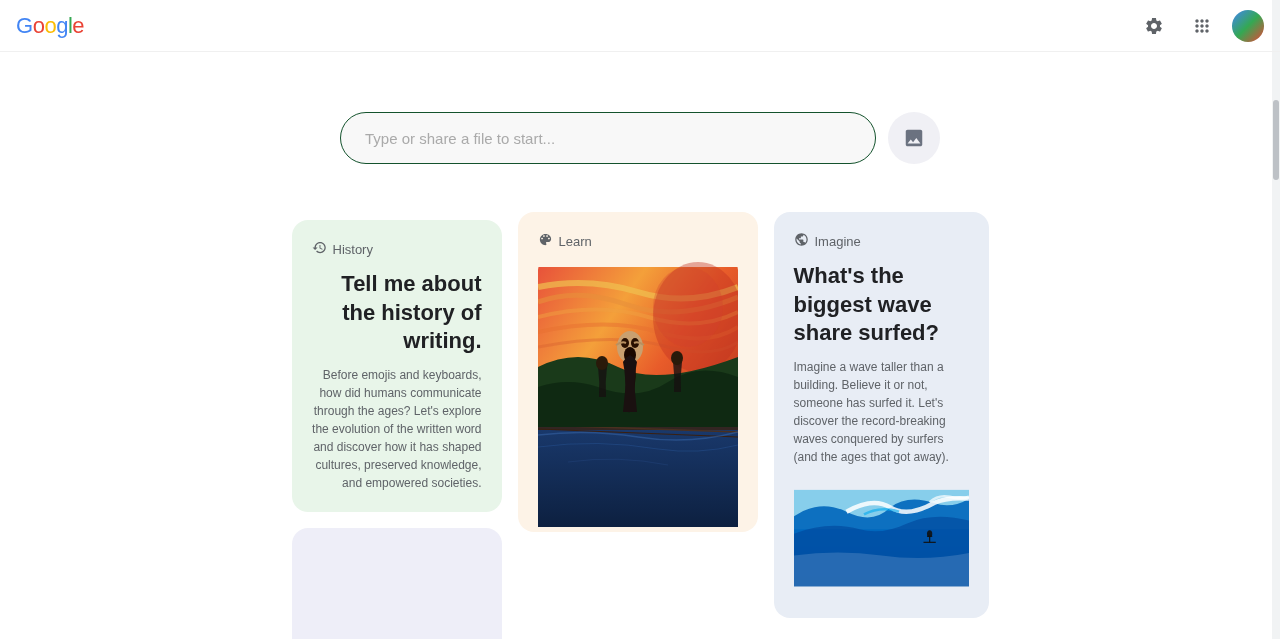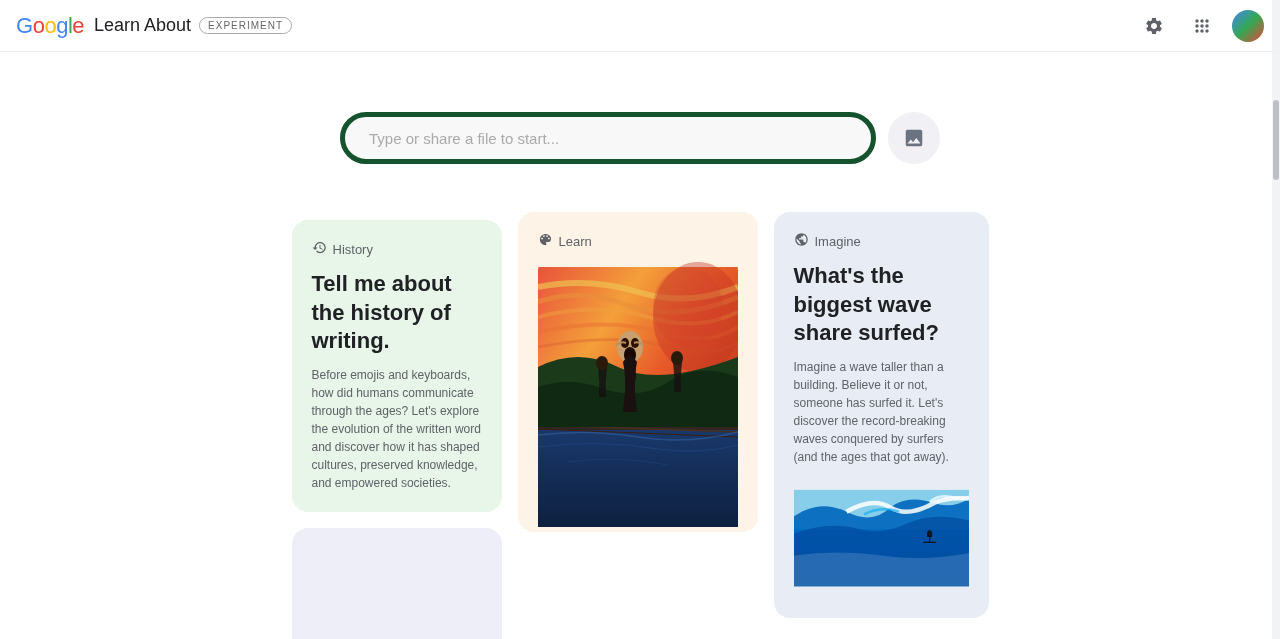--- a/index.html
+++ b/index.html
@@ -106,21 +106,21 @@
       display: flex;
       align-items: center;
       gap: 12px;
       margin-bottom: 48px;
       width: 600px;
     }
     .search-bar {
       flex: 1;
       height: 52px;
       border-radius: 30px;
-      border: 5px solid #14532d;
+      border: 1px solid #14532d;
       background: #f8f8f8;
       padding: 0 24px;
       font-size: 16px;
       color: #999;
       display: flex;
       align-items: center;
       cursor: text;
     }
     .image-upload-btn {
       width: 52px;
@@ -151,20 +151,21 @@
       padding: 20px;
       width: 220px;
       min-height: 200px;
       position: relative;
       flex-shrink: 0;
     }
 
     .card-history {
       background: #e8f5e9;
       width: 210px;
+      text-align: right;
     }
     .card-arts {
       background: #fdf3e7;
       width: 240px;
       padding-bottom: 0;
     }
     .card-culture {
       background: #e8edf5;
       width: 210px;
     }
@@ -233,24 +234,20 @@
 <body>
 
 <div class="header">
   <div class="google-logo">
     <span class="logo-g">G</span>
       <span class="logo-o1">o</span>
       <span class="logo-o2">o</span>
       <span class="logo-g2">g</span>
       <span class="logo-l">l</span>
       <span class="logo-e">e</span>
-  </div>
-  <div class="header-title">
-    <span class="header-title-text">Learn About</span>
-    <span class="experiment-badge">EXPERIMENT</span>
   </div>
   <div class="header-right">
     <div class="header-icon" title="Settings">
       <svg width="20" height="20" viewBox="0 0 24 24" fill="currentColor">
         <path d="M19.14 12.94c.04-.3.06-.61.06-.94s-.02-.64-.07-.94l2.03-1.58c.18-.14.23-.41.12-.61l-1.92-3.32c-.12-.22-.37-.29-.59-.22l-2.39.96c-.5-.38-1.03-.7-1.62-.94l-.36-2.54c-.04-.24-.24-.41-.48-.41h-3.84c-.24 0-.43.17-.47.41l-.36 2.54c-.59.24-1.13.57-1.62.94l-2.39-.96c-.22-.08-.47 0-.59.22L2.74 8.87c-.12.21-.08.47.12.61l2.03 1.58c-.05.3-.09.63-.09.94s.02.64.07.94l-2.03 1.58c-.18.14-.23.41-.12.61l1.92 3.32c.12.22.37.29.59.22l2.39-.96c.5.38 1.03.7 1.62.94l.36 2.54c.05.24.24.41.48.41h3.84c.24 0 .44-.17.47-.41l.36-2.54c.59-.24 1.13-.56 1.62-.94l2.39.96c.22.08.47 0 .59-.22l1.92-3.32c.12-.22.07-.47-.12-.61l-2.01-1.58zM12 15.6c-1.98 0-3.6-1.62-3.6-3.6s1.62-3.6 3.6-3.6 3.6 1.62 3.6 3.6-1.62 3.6-3.6 3.6z"></path>
       </svg>
     </div>
     <div class="header-icon" title="Apps">
       <svg width="20" height="20" viewBox="0 0 24 24" fill="currentColor">
         <path d="M6 8c1.1 0 2-.9 2-2s-.9-2-2-2-2 .9-2 2 .9 2 2 2zm6 0c1.1 0 2-.9 2-2s-.9-2-2-2-2 .9-2 2 .9 2 2 2zm6 0c1.1 0 2-.9 2-2s-.9-2-2-2-2 .9-2 2 .9 2 2 2zM6 14c1.1 0 2-.9 2-2s-.9-2-2-2-2 .9-2 2 .9 2 2 2zm6 0c1.1 0 2-.9 2-2s-.9-2-2-2-2 .9-2 2 .9 2 2 2zm6 0c1.1 0 2-.9 2-2s-.9-2-2-2-2 .9-2 2 .9 2 2 2zM6 20c1.1 0 2-.9 2-2s-.9-2-2-2-2 .9-2 2 .9 2 2 2zm6 0c1.1 0 2-.9 2-2s-.9-2-2-2-2 .9-2 2 .9 2 2 2zm6 0c1.1 0 2-.9 2-2s-.9-2-2-2-2 .9-2 2 .9 2 2 2z"></path>

